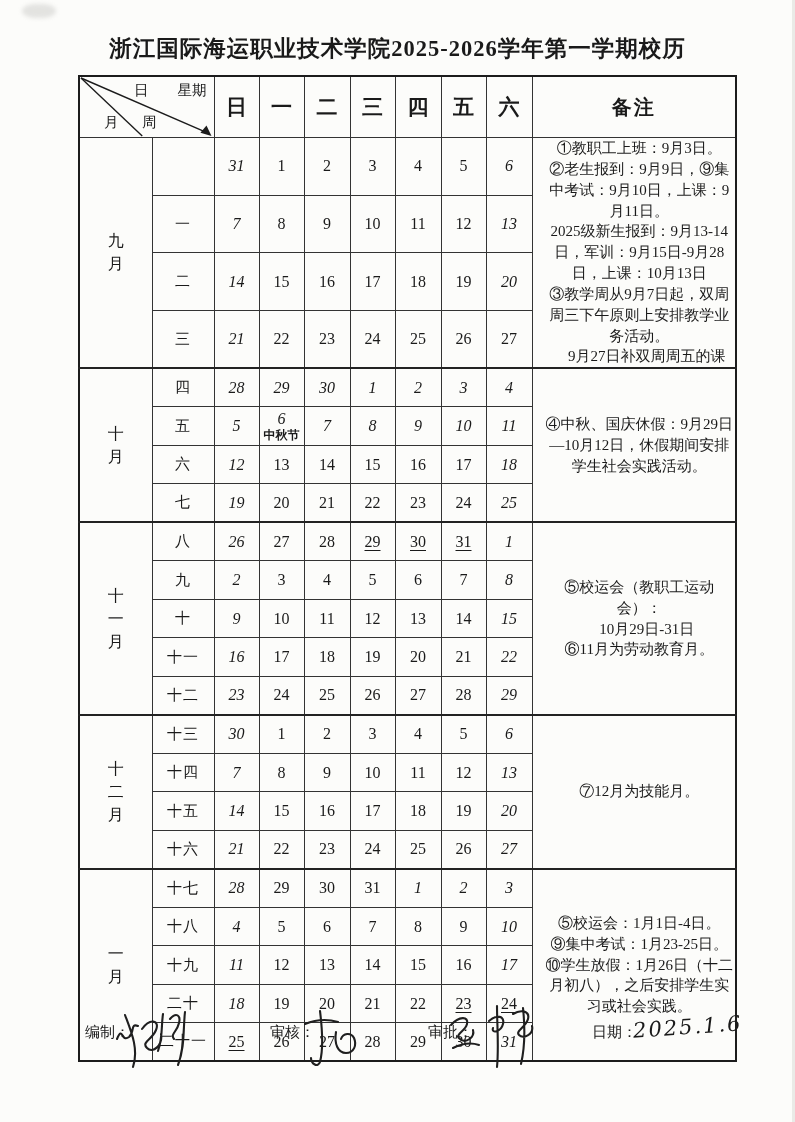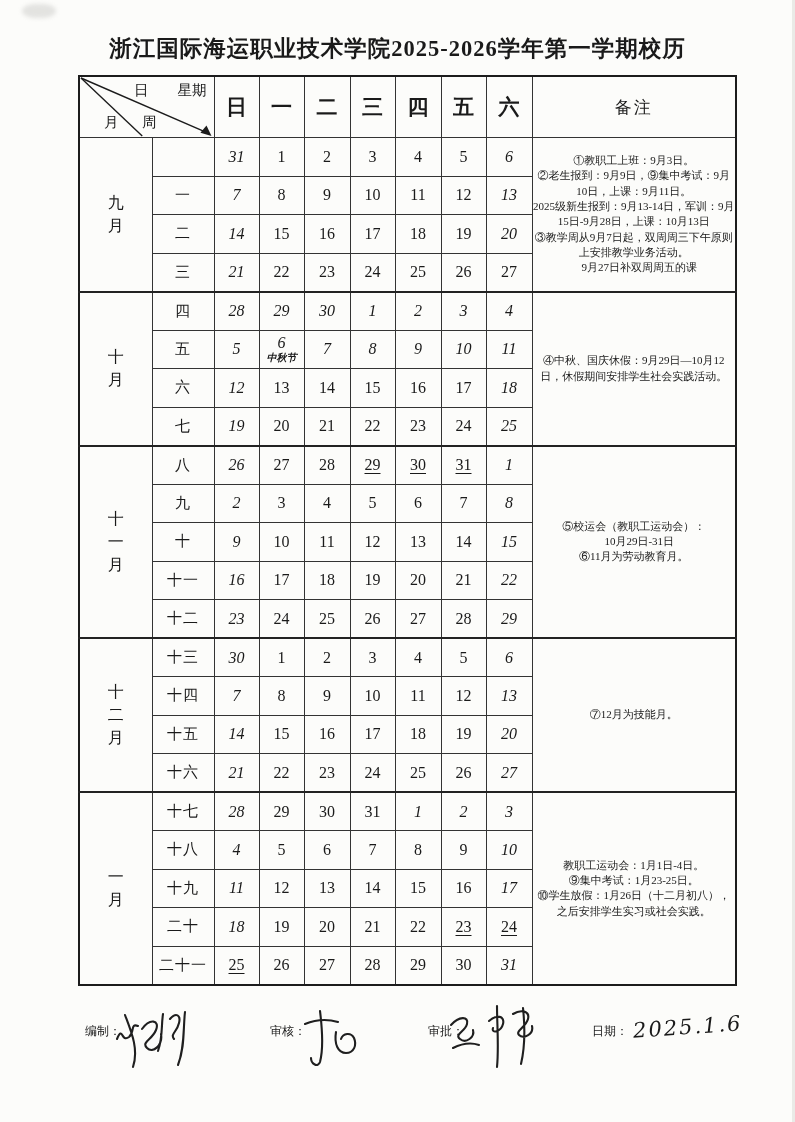--- a/index.html
+++ b/index.html
@@ -33,36 +33,36 @@
   th.corner{position:relative;padding:0;}
   .corner-wrap{position:relative;width:100%;height:60px;}
   .corner-wrap svg{position:absolute;left:0;top:0;width:100%;height:100%;}
   .corner-lbl{position:absolute;font-size:14.5px;font-weight:normal;}
   .c-day{left:54px;top:4px;}
   .c-week{right:7px;top:4px;}
   .c-month{left:24px;bottom:5px;}
   .c-zhou{left:62px;bottom:5px;}
 
   th.dow{font-size:21px;font-weight:bold;}
-  th.remarks-h{font-size:17px;font-weight:normal;letter-spacing:2px;}
+  th.remarks-h{font-size:20px;font-weight:bold;letter-spacing:2px;}
 
   td.month-cell{font-size:16px;}
   .vert{display:flex;flex-direction:column;align-items:center;gap:7px;line-height:1;}
   td.week-cell{font-size:15px;letter-spacing:1px;}
   td.day-cell{font-size:16px;line-height:1;}
   .num{display:inline-block;}
   .num.it{font-style:italic;}
   .num.ul{text-decoration:underline;text-underline-offset:3px;text-decoration-thickness:1.4px;}
-  .daynote{font-size:10px;font-weight:bold;font-style:italic;line-height:1;margin-top:2px;}
+  .daynote{font-size:12px;font-weight:bold;line-height:1;margin-top:2px;}
 
   td.remarks-cell{vertical-align:top;text-align:left;padding:3px 5px 2px 6px;}
-  .rline{font-size:11px;line-height:1.39;letter-spacing:0;}
+  .rline{font-size:15px;line-height:1.39;letter-spacing:0;margin-left:11px;}
 
   .footer{position:absolute;left:0;top:1003px;width:795px;height:75px;}
-  .footer .flabel{position:absolute;font-size:12px;top:20px;font-family:Liberation Serif, serif;}
+  .footer .flabel{position:absolute;font-size:15px;top:20px;font-family:Liberation Serif, serif;}
   .f-prep{left:85px;}
   .f-review{left:270px;}
   .f-approve{left:428px;}
   .f-date{left:592px;text-align:center;}
   .sig{position:absolute;}
   .sig svg{display:block;}
   .sig path{fill:none;stroke:#1f1f1f;stroke-width:2.1;stroke-linecap:round;stroke-linejoin:round;}
   .sig1{left:110px;top:2px;}
   .sig2{left:296px;top:4px;}
   .sig3{left:444px;top:0px;}
@@ -341,21 +341,21 @@
         </td>
         <td class="week-cell">十七</td>
         <td class="day-cell"><span class="num it">28</span></td>
         <td class="day-cell"><span class="num">29</span></td>
         <td class="day-cell"><span class="num">30</span></td>
         <td class="day-cell"><span class="num">31</span></td>
         <td class="day-cell"><span class="num it">1</span></td>
         <td class="day-cell"><span class="num it">2</span></td>
         <td class="day-cell"><span class="num it">3</span></td>
         <td rowspan="5" class="remarks-cell">
-          <div class="rline">教职工运动会：1月1日-4日。</div>
+          <div class="rline">⑤校运会：1月1日-4日。</div>
           <div class="rline">⑨集中考试：1月23-25日。</div>
           <div class="rline">⑩学生放假：1月26日（十二月初八），之后安排学生实习或社会实践。</div>
         </td>
       </tr>
       <tr class="wrow">
         <td class="week-cell">十八</td>
         <td class="day-cell"><span class="num it">4</span></td>
         <td class="day-cell"><span class="num">5</span></td>
         <td class="day-cell"><span class="num">6</span></td>
         <td class="day-cell"><span class="num">7</span></td>

